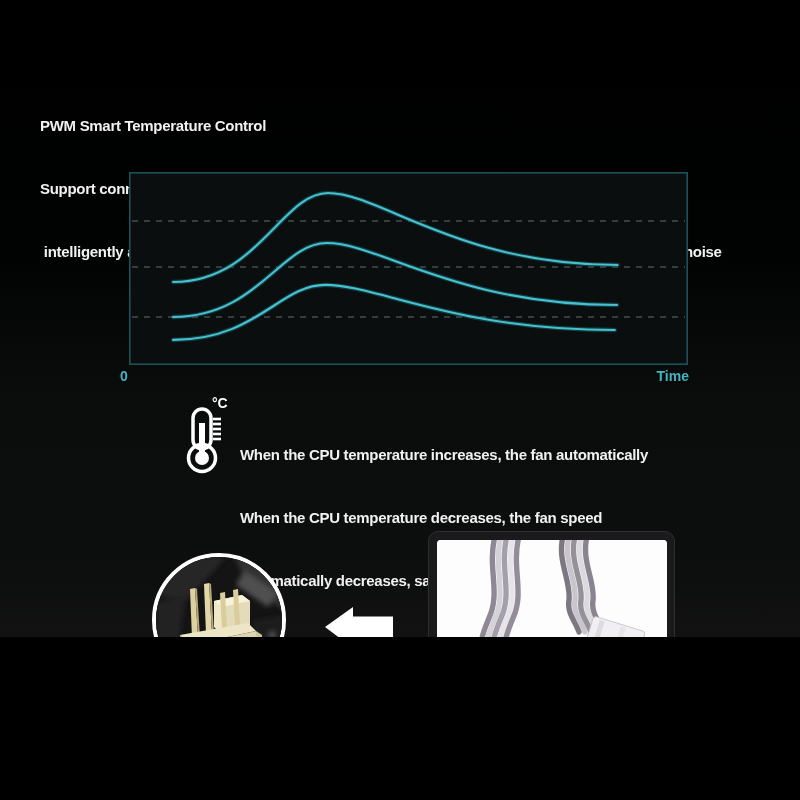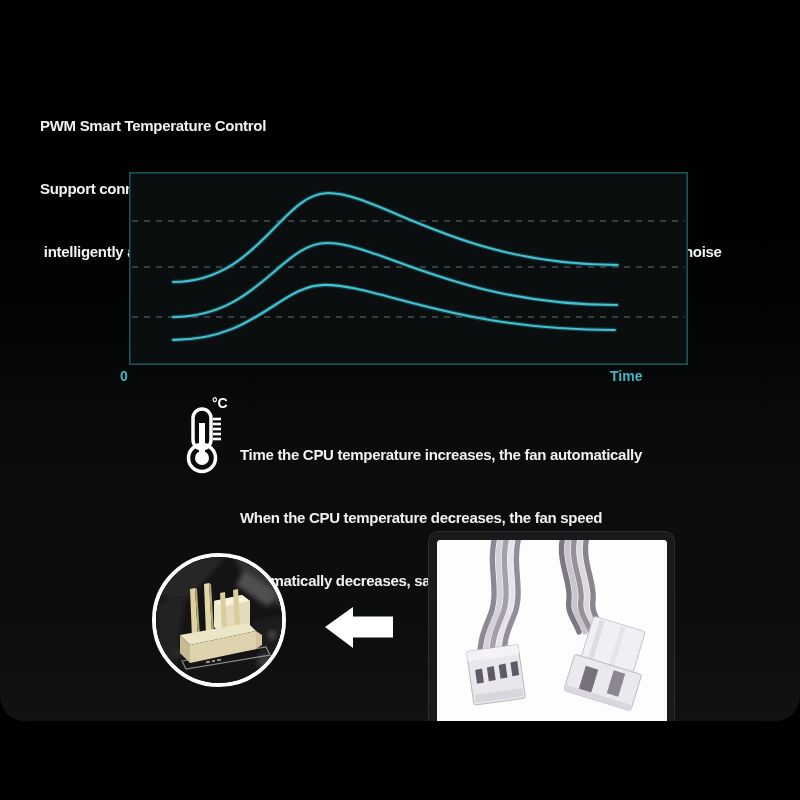--- a/index.html
+++ b/index.html
@@ -1,30 +1,29 @@
 <!DOCTYPE html>
 <html><head>
 <meta charset="utf-8">
 <style>
   html,body{margin:0;padding:0;background:#000;}
   #canvas{
-    position:relative;width:800px;height:721px;overflow:hidden;
+    position:relative;width:800px;height:637px;overflow:hidden;
     background:linear-gradient(180deg,#000 0%,#010202 40%,#0a0b0b 60%,#0d0e0e 90%,#121212 100%);
     font-family:"Liberation Sans",sans-serif;
-    border-radius:25px;
   }
   .abs{position:absolute;}
   
   #header{left:40px;top:73px;width:760px;color:#f1f1f1;font-size:15px;font-weight:700;
           line-height:21px;letter-spacing:-0.3px;white-space:pre;}
   
   #chart-box{left:129px;top:172px;width:559px;height:193px;}
   .axis-label{color:#43b4c2;font-size:14px;font-weight:700;letter-spacing:0;}
   #origin-label{left:120px;top:368px;}
-  #time-label{left:610px;top:368px;width:79px;text-align:left;}
+  #time-label{left:610px;top:368px;width:79px;text-align:right;}
   
   #therm-wrap{left:185px;top:397px;width:56px;height:84px;}
   #celsius{left:212px;top:395px;color:#fff;font-size:14px;font-weight:700;}
   #feature-text{left:240px;top:402px;width:460px;color:#f1f1f1;font-size:15px;font-weight:700;
                 line-height:21px;letter-spacing:-0.3px;white-space:pre;}
   
   #mobo-circle{left:152px;top:553px;width:134px;height:134px;border:4px solid #fff;border-radius:50%;
                overflow:hidden;background:#121212;box-sizing:border-box;}
   #arrow-wrap{left:325px;top:607px;width:68px;height:41px;}
   #photo-frame{left:428px;top:531px;width:247px;height:201px;background:#1a1a1c;border:1px solid #2e2e30;
@@ -70,21 +69,21 @@
         <line x1="28" y1="27" x2="36" y2="27"></line>
         <line x1="28" y1="32" x2="36" y2="32"></line>
         <line x1="28" y1="37" x2="36" y2="37"></line>
         <line x1="28" y1="42" x2="36" y2="42"></line>
       </g>
     </svg>
   </div>
   <div class="abs" id="celsius">°C</div>
 
   <div class="abs" id="feature-text">
-    <div>Time the CPU temperature increases, the fan automatically</div>
+    <div>When the CPU temperature increases, the fan automatically</div>
     <div>When the CPU temperature decreases, the fan speed</div>
     <div>automatically decreases, saving energy and reducing noise</div>
   </div>
 
   <div class="abs" id="mobo-circle">
     <svg width="128" height="128" viewBox="0 0 128 128">
       <defs>
           <filter id="blur3">
             <feGaussianBlur stdDeviation="2.5"></feGaussianBlur>
           </filter>

